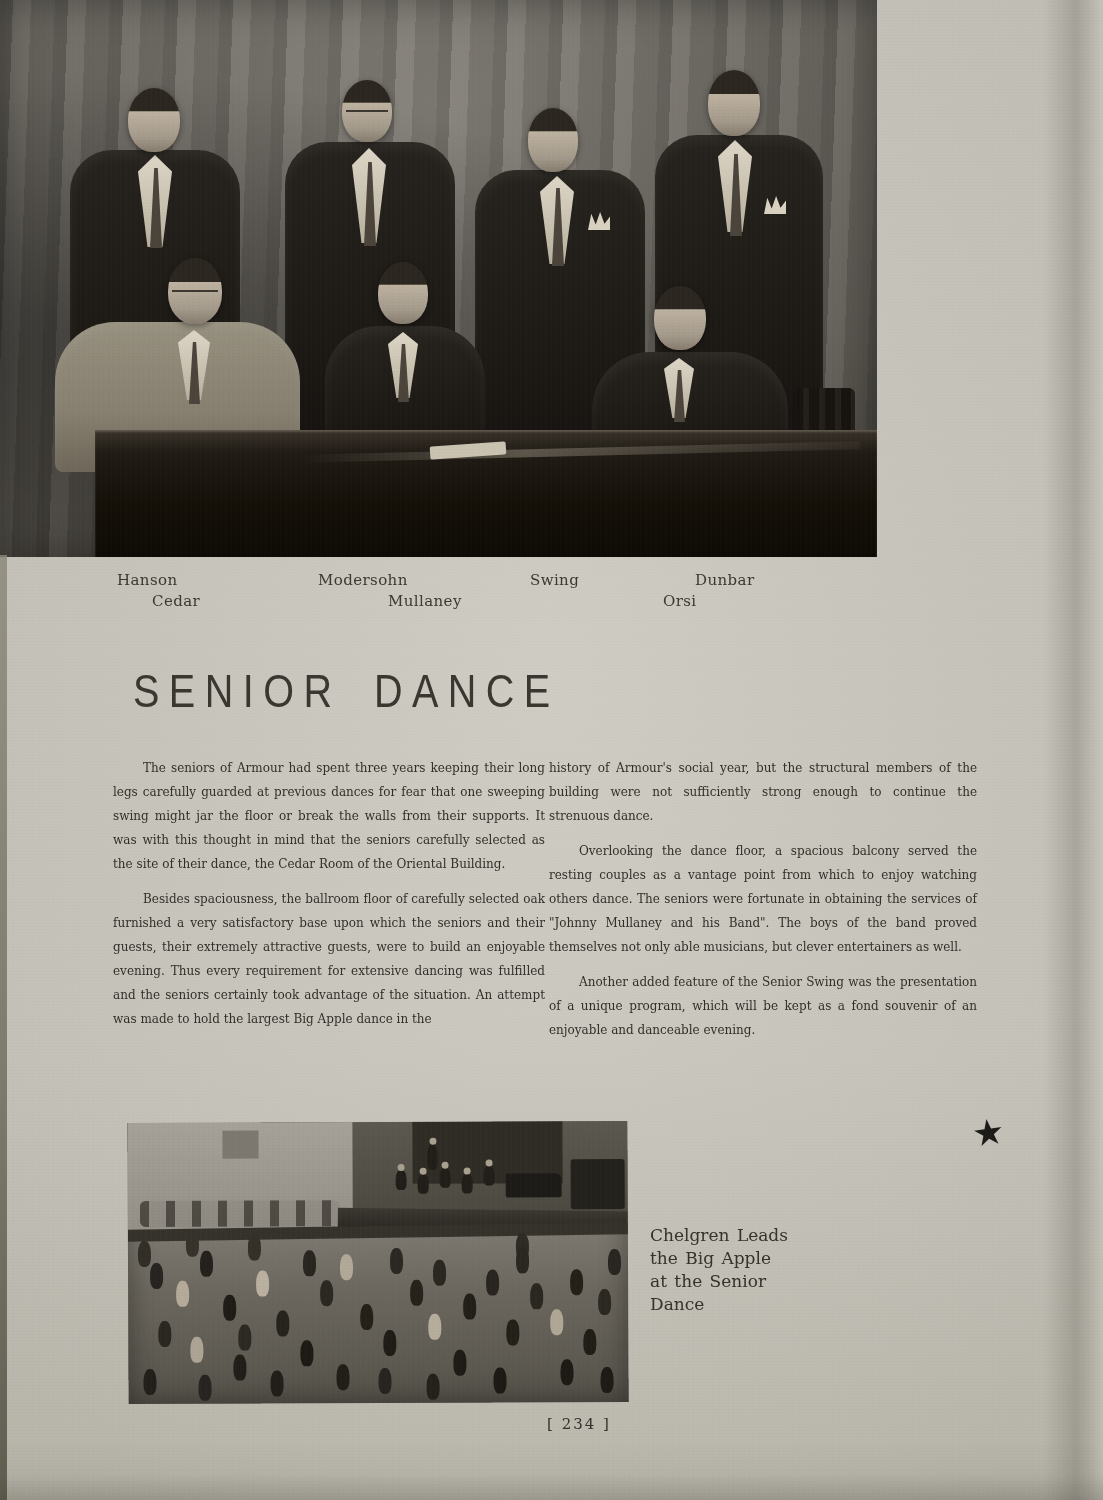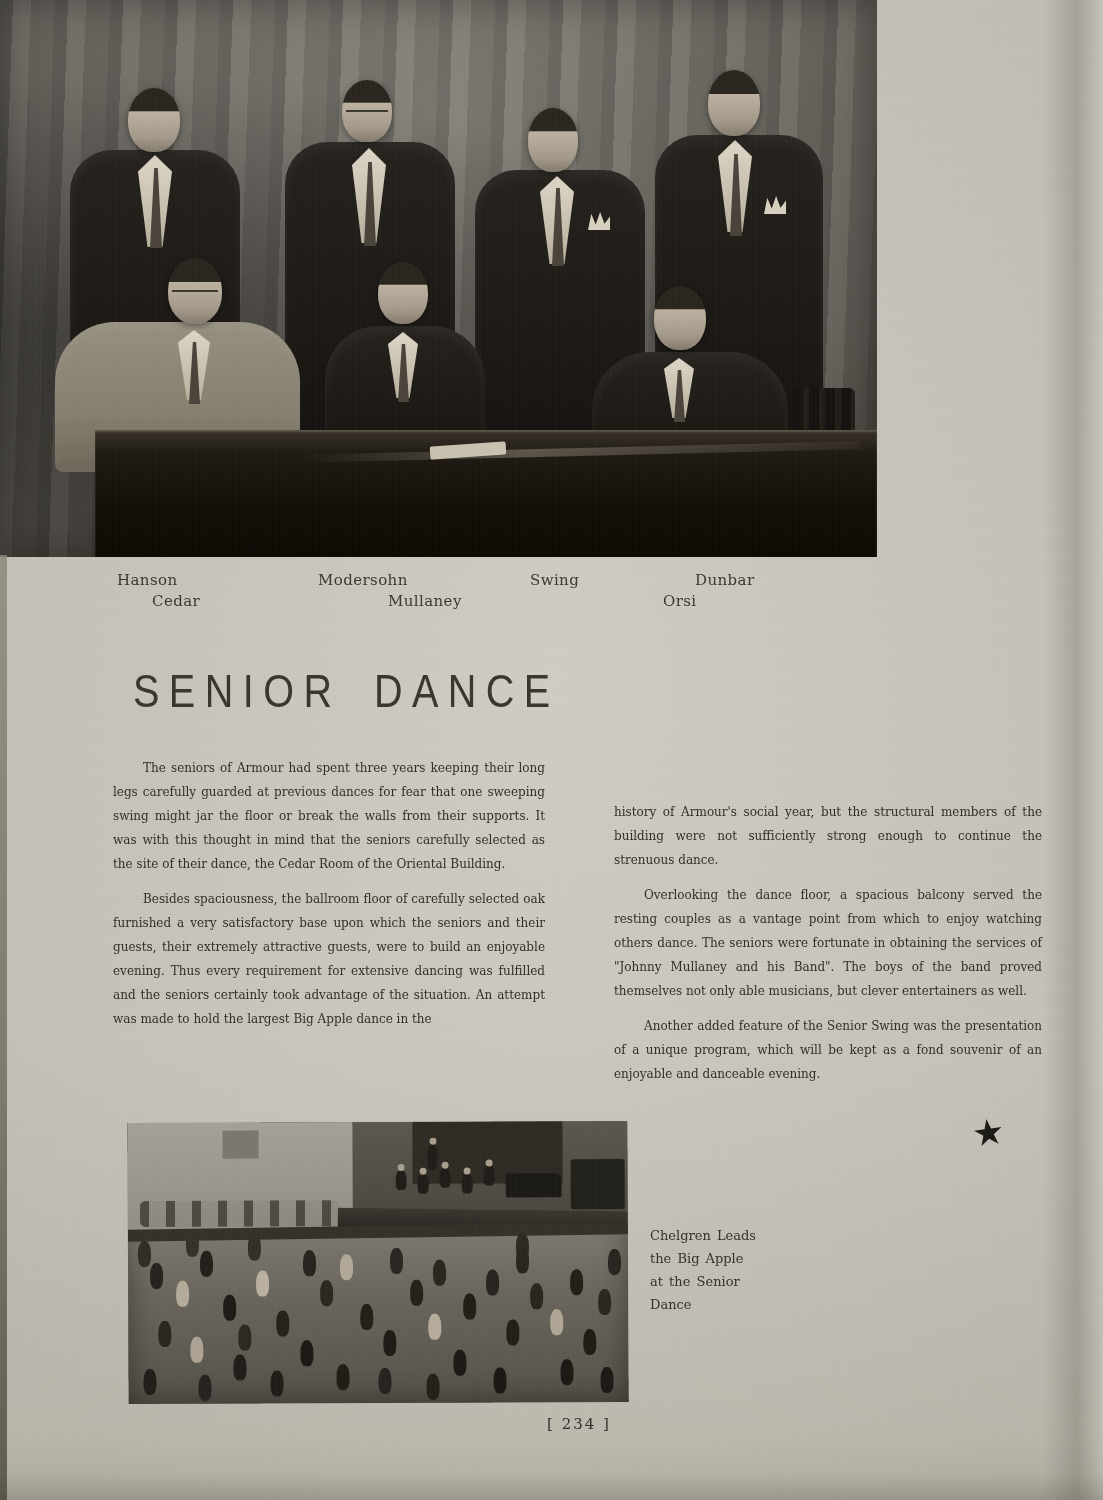--- a/index.html
+++ b/index.html
@@ -59,21 +59,21 @@
   .title{position:absolute;left:133px;top:664px;margin:0;
     font-family:"Liberation Sans", sans-serif;font-weight:400;
     font-size:46px;letter-spacing:11px;word-spacing:14px;color:#3a3731;
     transform:scaleX(0.86);transform-origin:left top;}
 
   
   .col{position:absolute;top:756px;width:432px;font-size:12px;line-height:24px;
     text-align:justify;color:#322f29;}
   .col p{margin:0 0 11px 0;text-indent:30px;}
   .col-left{left:113px;}
-  .col-right{left:614px;width:428px;margin-top:44px;}
+  .col-right{left:549px;width:428px;}
 
   
   .photo-bottom{position:absolute;left:128px;top:1122px;width:500px;height:281px;overflow:hidden;
     background:linear-gradient(180deg,#8a867d 0%,#7d7970 38%,#6b675e 60%,#55524a 100%);
     box-shadow:inset 0 0 28px rgba(0,0,0,0.38);transform:rotate(-0.25deg);}
   .bp-wall{position:absolute;left:0;top:0;width:295px;height:108px;
     background:linear-gradient(180deg,#a5a198 0%,#938f86 100%);}
   .bp-vent{position:absolute;left:95px;top:8px;width:36px;height:28px;background:#7c7870;}
   .bp-stagewall{position:absolute;left:225px;top:0;width:275px;height:92px;
     background:linear-gradient(180deg,#5b584f 0%,#4c4941 100%);}
@@ -98,21 +98,21 @@
       470px 168px #2b2822, 432px 238px #1d1a15, 480px 128px #292621, 15px 246px #221f1a,
       70px 252px #262320, 110px 202px #2c2822, 175px 128px #282520, 262px 126px #2b2823,
       388px 126px #2a2721, 472px 246px #1e1b16, 208px 242px #211e18, 298px 252px #24211b,
       10px 118px #312d27, 58px 108px #36322b, 120px 112px #332f29, 388px 112px #2e2a24;}
   .spectators{position:absolute;left:12px;top:78px;width:200px;height:26px;
     background:repeating-linear-gradient(90deg, rgba(30,27,22,0.8) 0 9px, rgba(90,86,78,0.15) 9px 26px);
     border-radius:6px;opacity:.75;}
 
   
   .caption{position:absolute;left:650px;top:1224px;width:170px;
-    font-size:13px;line-height:23px;color:#35322c;white-space:pre-line;word-spacing:2px;}
+    font-size:17px;line-height:23px;color:#35322c;white-space:pre-line;word-spacing:2px;}
   .star{position:absolute;left:972px;top:1112px;font-size:36px;color:#1d1b17;transform:rotate(-8deg);
     font-family:"DejaVu Sans", sans-serif;}
   .folio{position:absolute;left:489px;top:1415px;width:180px;text-align:center;
     font-size:15px;letter-spacing:2px;color:#34312b;}
 </style>
 </head>
 <body>
 
 <div class="page">
 

